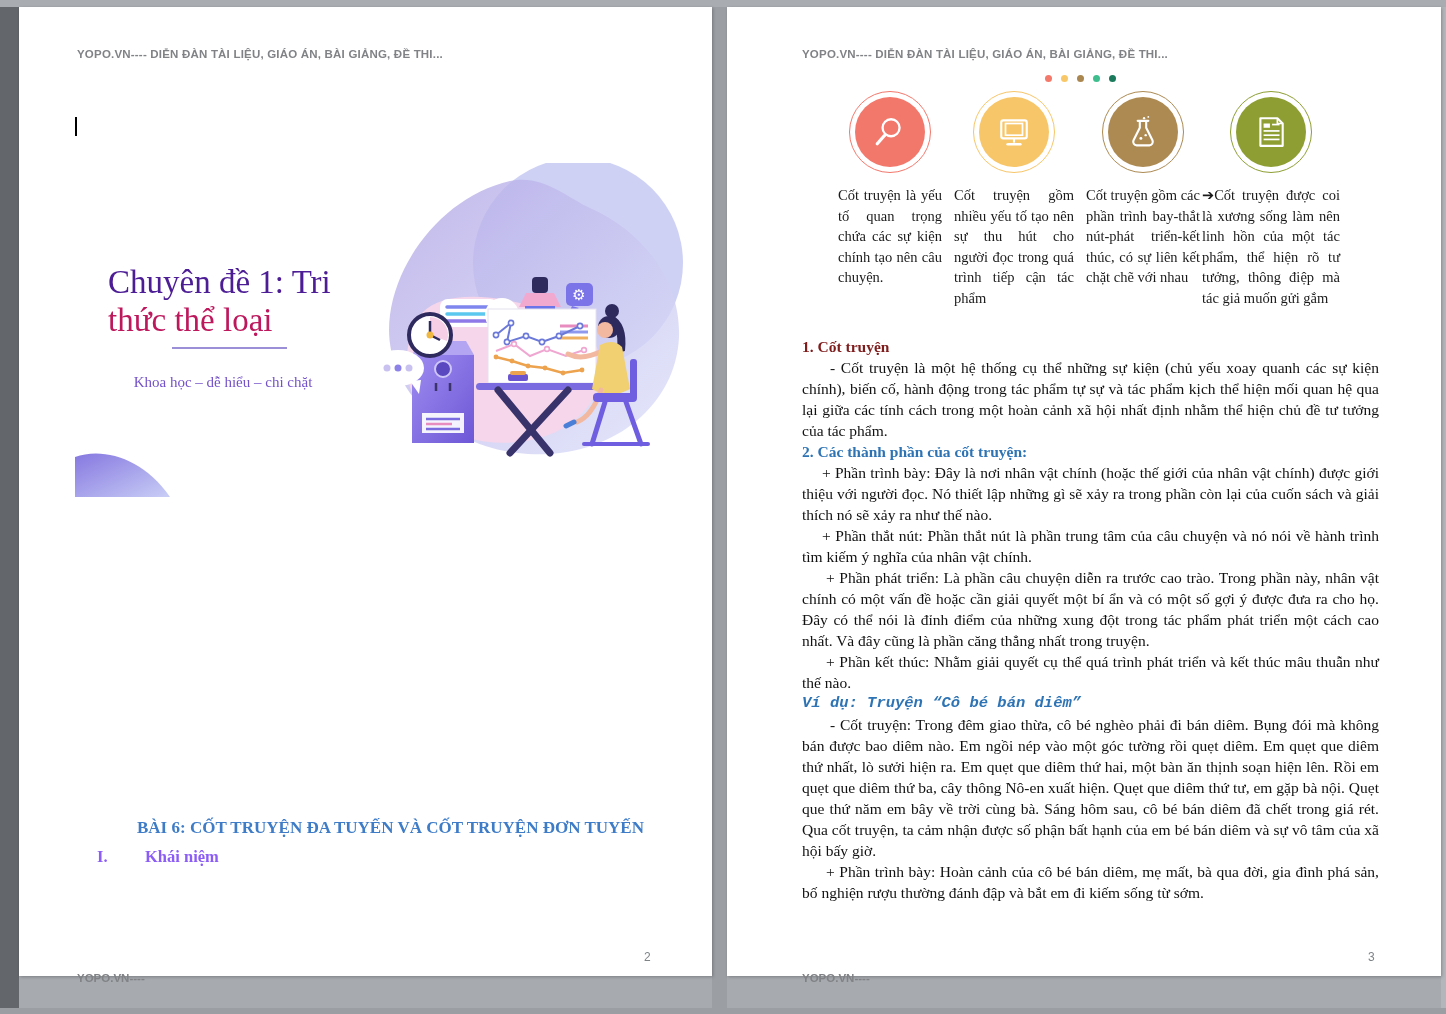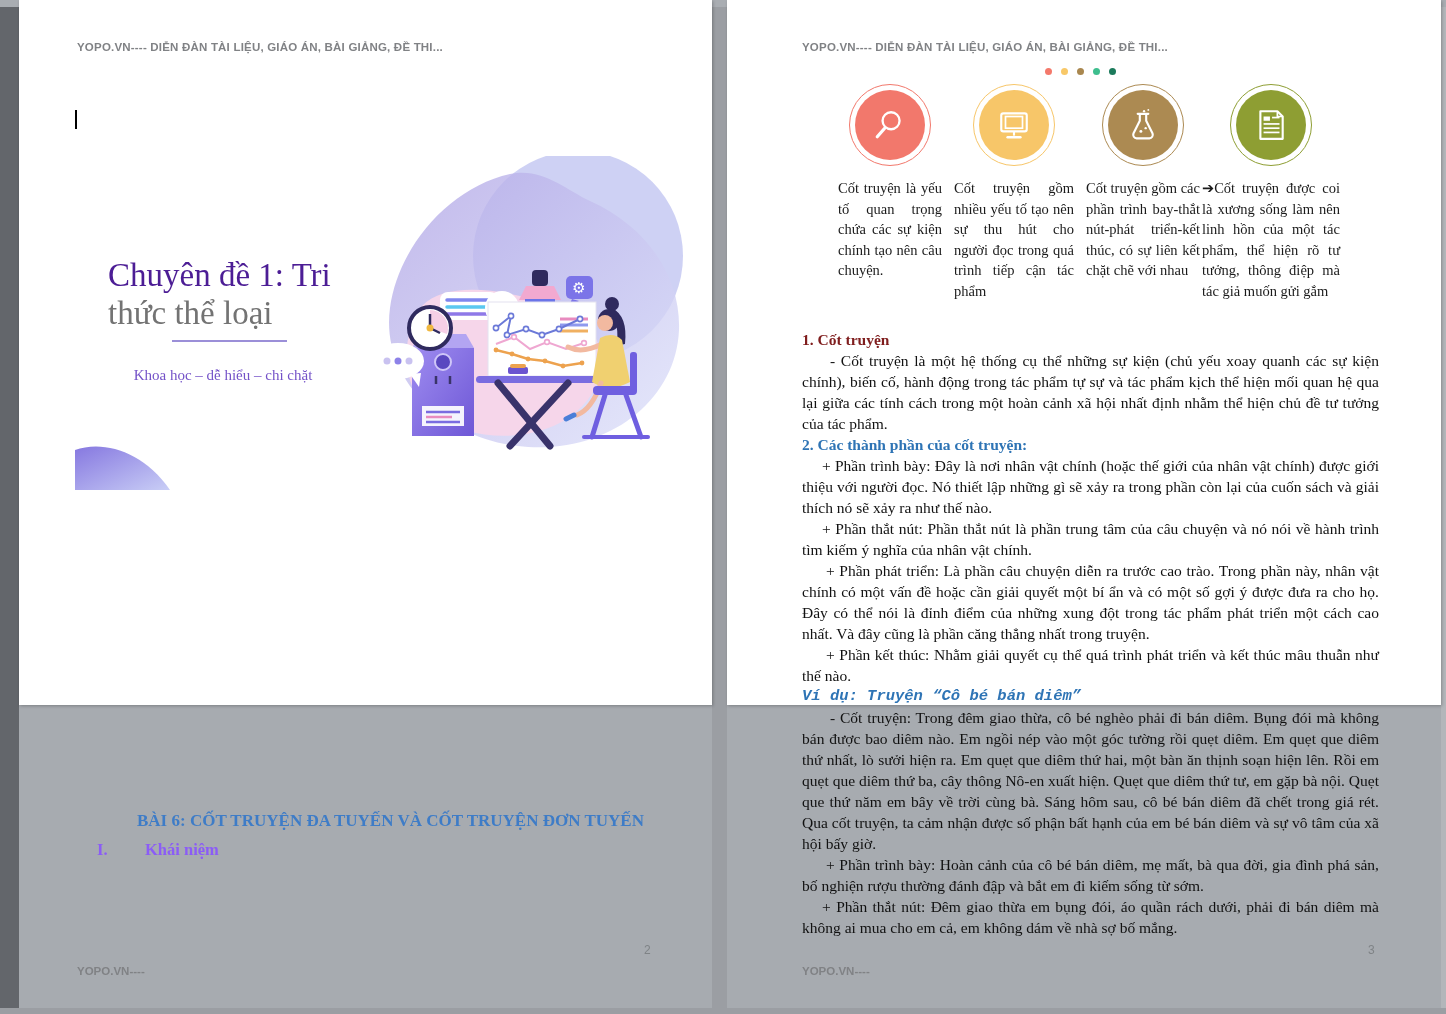--- a/index.html
+++ b/index.html
@@ -5,21 +5,21 @@
   html,body{margin:0;padding:0;}
   body{width:1446px;height:1014px;background:#a7abb0;position:relative;
        font-family:"Liberation Serif",serif;overflow:hidden;}
   .strip{position:absolute;}
   .strip-top{left:0;top:0;width:1446px;height:7px;background:#a9adb2;}
   .strip-left{left:0;top:7px;width:19px;height:1007px;background:#63666b;}
   .strip-gap{left:712px;top:7px;width:15px;height:1001px;background:#9b9ea3;}
   .strip-bottom{left:0;top:1008px;width:1446px;height:6px;background:#9b9ea3;}
   .strip-right{left:1441px;top:7px;width:5px;height:1001px;background:#b3b6ba;}
 
-  .page{position:absolute;top:0;height:705px;background:#ffffff;box-shadow:1px 1px 3px rgba(0,0,0,.25);}
+  .page{position:absolute;top:7px;height:969px;background:#ffffff;box-shadow:1px 1px 3px rgba(0,0,0,.25);}
   .page-left{left:19px;width:693px;}
   .page-right{left:727px;width:714px;}
 
   .hdr{position:absolute;top:41px;font:bold 11.5px "Liberation Sans",sans-serif;
        color:#808285;letter-spacing:.2px;}
   .page-left .hdr{left:58px;}
   .page-right .hdr{left:75px;}
   .ftr{position:absolute;top:965px;font:bold 11.5px "Liberation Sans",sans-serif;color:#808285;}
   .page-left .ftr{left:58px;}
   .page-right .ftr{left:75px;}
@@ -71,21 +71,21 @@
 <div class="strip strip-gap"></div>
 <div class="strip strip-bottom"></div>
 <div class="strip strip-right"></div>
 
 <section class="page page-left">
   <div class="hdr">YOPO.VN---- DIỄN ĐÀN TÀI LIỆU, GIÁO ÁN, BÀI GIẢNG, ĐỀ THI...</div>
   <div class="caret"></div>
 
   <div class="title">
     <div style="color: #4c1d95;">Chuyên đề 1: Tri</div>
-    <div style="color: #737373;">thức thể loại</div>
+    <div style="color: #be185d;">thức thể loại</div>
     <div class="title-rule"></div>
     <div class="subtitle" style="color: rgb(116, 82, 200);">Khoa học – dễ hiểu – chi chặt</div>
   </div>
 
   <div class="corner-blob">
     <svg width="95" height="47" viewBox="0 0 95 47">
       <defs>
           <linearGradient id="gq" x1="0" y1="0" x2="1" y2="1">
         <stop offset="0" stop-color="#8678e0"></stop>
             <stop offset="1" stop-color="#c9cef6"></stop>
@@ -281,18 +281,17 @@
     <h3 class="bh" style="color: #7f1d1d;">1. Cốt truyện</h3>
     <p class="ind28">- Cốt truyện là một hệ thống cụ thể những sự kiện (chủ yếu xoay quanh các sự kiện chính), biến cố, hành động trong tác phẩm tự sự và tác phẩm kịch thể hiện mối quan hệ qua lại giữa các tính cách trong một hoàn cảnh xã hội nhất định nhằm thể hiện chủ đề tư tưởng của tác phẩm.</p>
     <h3 class="bh" style="color: rgb(46, 116, 181);">2. Các thành phần của cốt truyện:</h3>
     <p class="ind20">+ Phần trình bày: Đây là nơi nhân vật chính (hoặc thế giới của nhân vật chính) được giới thiệu với người đọc. Nó thiết lập những gì sẽ xảy ra trong phần còn lại của cuốn sách và giải thích nó sẽ xảy ra như thế nào.</p>
     <p class="ind20">+ Phần thắt nút: Phần thắt nút là phần trung tâm của câu chuyện và nó nói về hành trình tìm kiếm ý nghĩa của nhân vật chính.</p>
     <p class="ind24">+ Phần phát triển: Là phần câu chuyện diễn ra trước cao trào. Trong phần này, nhân vật chính có một vấn đề hoặc cần giải quyết một bí ẩn và có một số gợi ý được đưa ra cho họ. Đây có thể nói là đỉnh điểm của những xung đột trong tác phẩm phát triển một cách cao nhất. Và đây cũng là phần căng thẳng nhất trong truyện.</p>
     <p class="ind24">+ Phần kết thúc: Nhằm giải quyết cụ thể quá trình phát triển và kết thúc mâu thuẫn như thế nào.</p>
     <h3 class="bh ital" style="color: rgb(46, 116, 181);">Ví dụ: Truyện “Cô bé bán diêm”</h3>
     <p class="ind28">- Cốt truyện: Trong đêm giao thừa, cô bé nghèo phải đi bán diêm. Bụng đói mà không bán được bao diêm nào. Em ngồi nép vào một góc tường rồi quẹt diêm. Em quẹt que diêm thứ nhất, lò sưởi hiện ra. Em quẹt que diêm thứ hai, một bàn ăn thịnh soạn hiện lên. Rồi em quẹt que diêm thứ ba, cây thông Nô-en xuất hiện. Quẹt que diêm thứ tư, em gặp bà nội. Quẹt que thứ năm em bây về trời cùng bà. Sáng hôm sau, cô bé bán diêm đã chết trong giá rét. Qua cốt truyện, ta cảm nhận được số phận bất hạnh của em bé bán diêm và sự vô tâm của xã hội bấy giờ.</p>
     <p class="ind24">+ Phần trình bày: Hoàn cảnh của cô bé bán diêm, mẹ mất, bà qua đời, gia đình phá sản, bố nghiện rượu thường đánh đập và bắt em đi kiếm sống từ sớm.</p>
-    <p class="ind20">+ Phần thắt nút: Đêm giao thừa em bụng đói, áo quần rách dưới, phải đi bán diêm mà không ai mua cho em cả, em không dám về nhà sợ bố mắng.</p>
   </div>
 
   <div class="ftr">YOPO.VN----</div>
   <div class="pnum">3</div>
 </section>
 
 </body></html>

